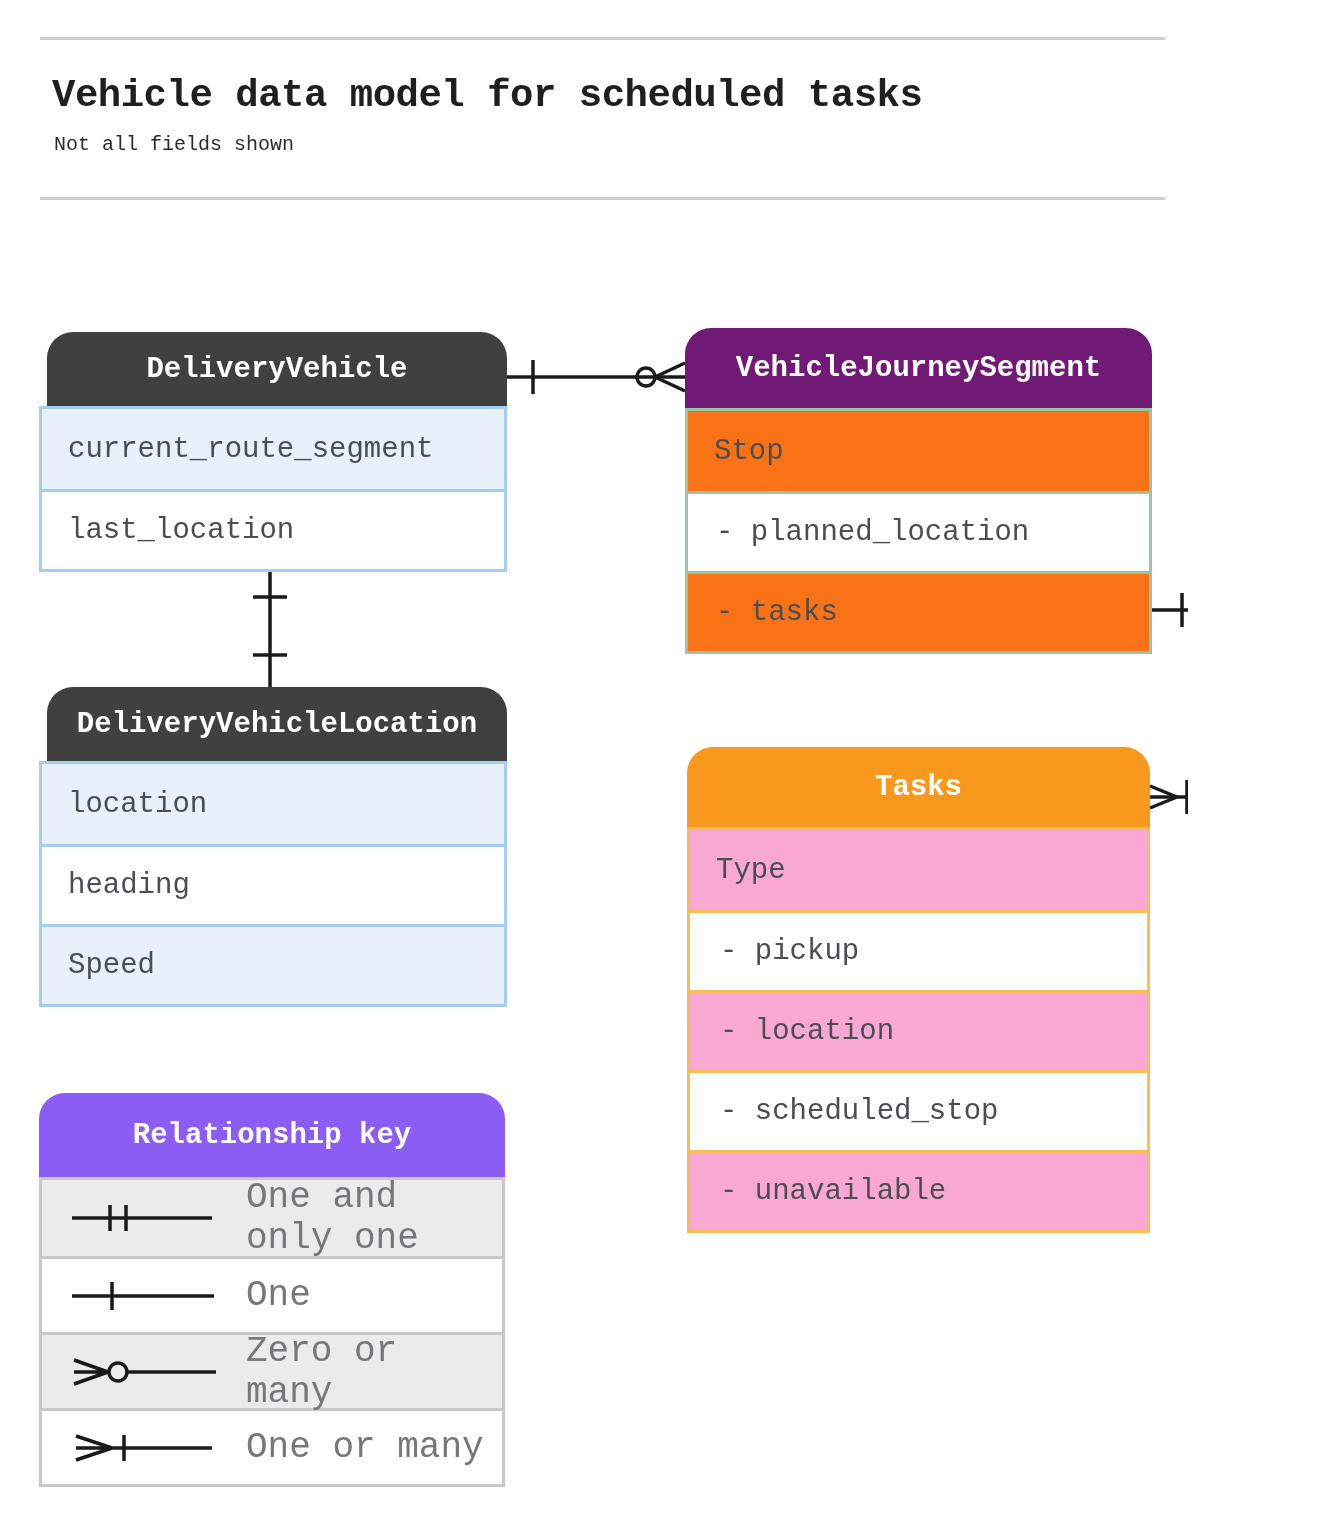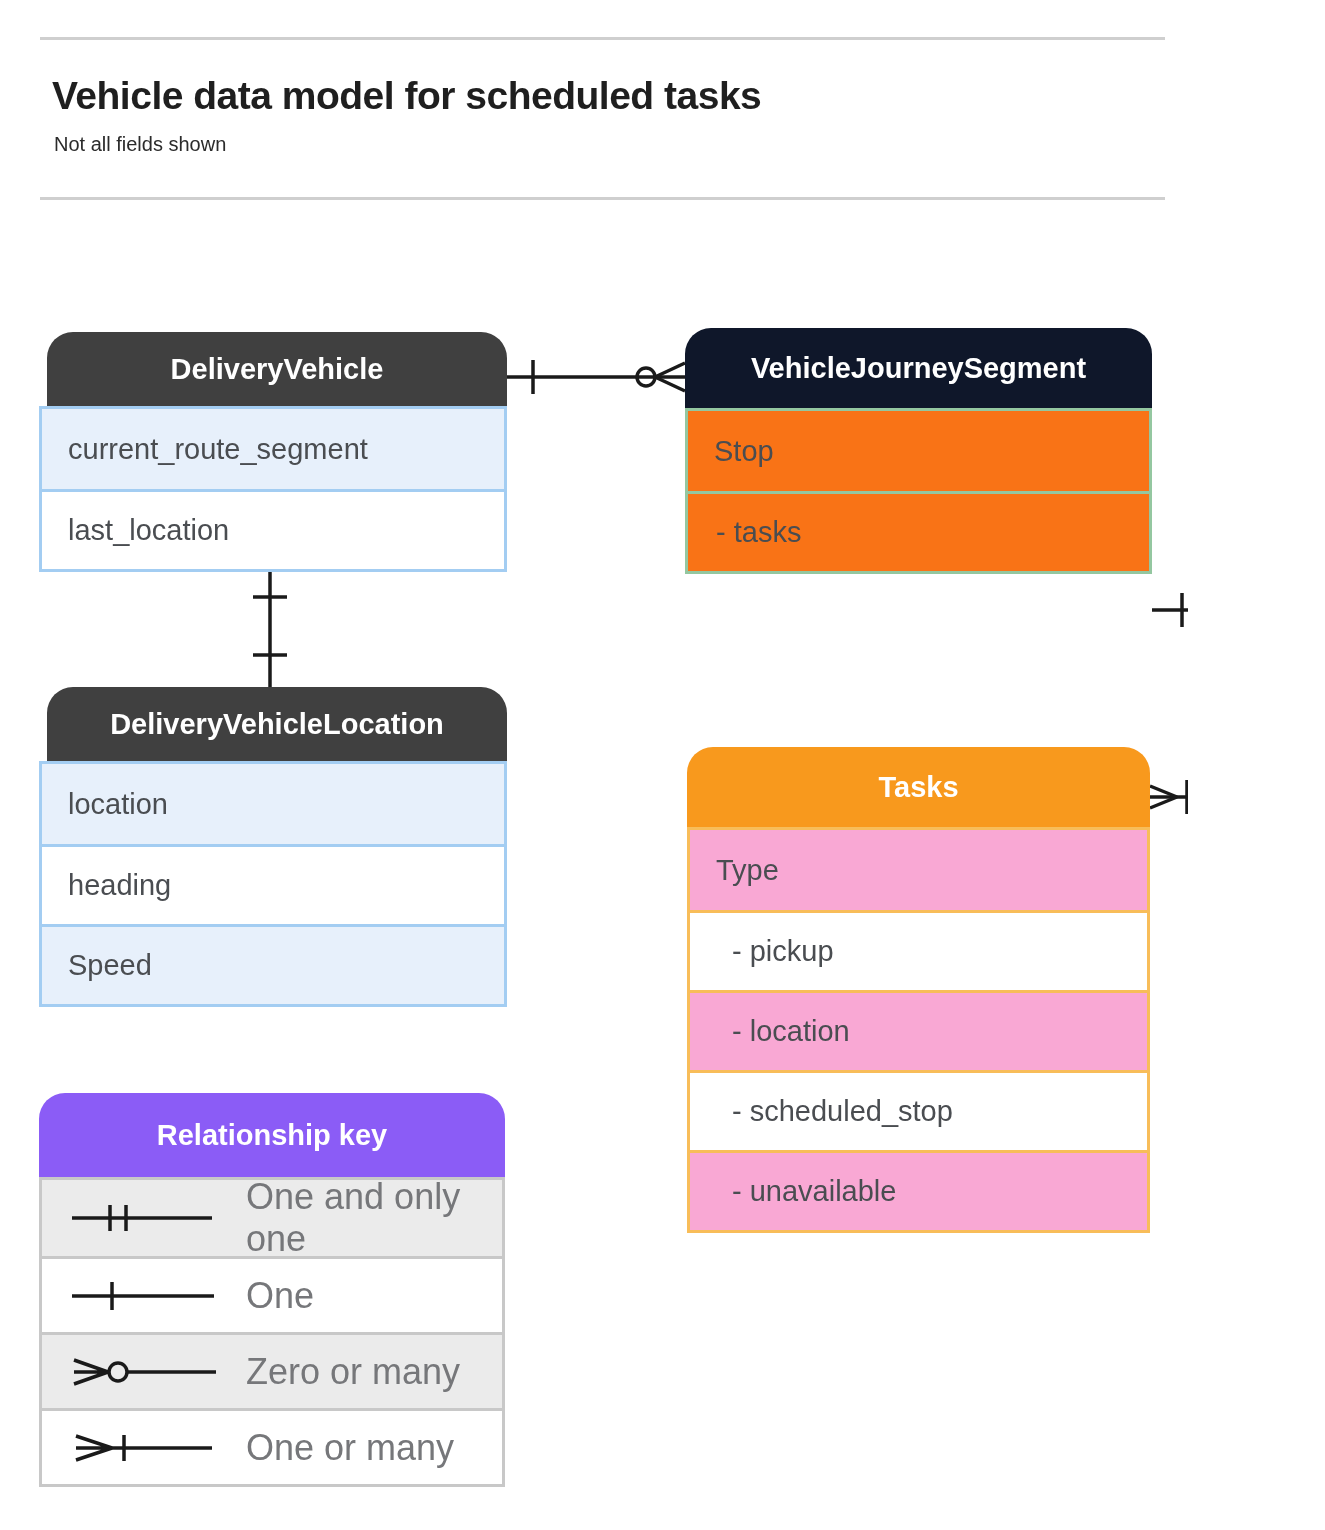--- a/index.html
+++ b/index.html
@@ -1,20 +1,20 @@
 <!DOCTYPE html>
 <html><head>
 <meta charset="utf-8">
 <style>
   html,body{margin:0;padding:0;background:#ffffff;}
   .canvas{
     position:relative;
     width:1188px;height:1530px;
     background:#ffffff;
-    font-family:Liberation Sans, sans-serif;
+    font-family:Liberation Mono, monospace;
     overflow:hidden;
   }
   .rule{position:absolute;height:3px;background:#cfcfcf;}
   #rule-top{left:40px;top:37px;width:1125px;}
   #rule-bottom{left:40px;top:197px;width:1125px;}
   .page-title{
     position:absolute;left:52px;top:74px;
     font-size:39px;font-weight:bold;color:#1f1f1f;letter-spacing:-0.5px;
   }
   .page-subtitle{
@@ -29,30 +29,30 @@
     color:#ffffff;font-weight:bold;font-size:29px;
     display:flex;align-items:center;justify-content:center;
   }
   .e-body{background:#ffffff;}
   .e-row{
     font-size:29px;color:#4a4d51;
     display:flex;align-items:center;
     padding-left:26px;box-sizing:border-box;
   }
   .e-row.sub{padding-left:28px;}
-  .e-row.sub2{padding-left:42px;}
+  .e-row.sub2{padding-left:30px;}
 
   
   .blue .e-header{background:#404040;height:74px;margin-left:8px;}
   .blue .e-body{border:3px solid #a3cdf2;text-align:right;}
   .blue .e-row{height:80px;}
   .blue .e-row + .e-row{border-top:3px solid #a3cdf2;}
   .blue .e-row.alt{background:#e7f0fb;}
   
-  .green .e-header{background:#0f172a;height:80px;}
+  .green .e-header{background:#701a75;height:80px;}
   .green .e-body{border:3px solid #94c7a0;}
   .green .e-row{height:80px;}
   .green .e-row + .e-row{border-top:3px solid #94c7a0;}
   .green .e-row.alt{background:#f97316;}
   
   .orange .e-header{background:#f8991d;height:80px;}
   .orange .e-body{border:3px solid #f8bd59;}
   .orange .e-row{height:80px;}
   .orange .e-row + .e-row{border-top:3px solid #f8bd59;}
   .orange .e-row.alt{background:#f9a8d4;}
@@ -112,20 +112,21 @@
     <div class="e-body">
       <div class="e-row alt">current_route_segment</div>
       <div class="e-row">last_location</div>
     </div>
   </div>
 
   <div class="entity green" id="entity-vehicle-journey-segment">
     <div class="e-header">VehicleJourneySegment</div>
     <div class="e-body">
       <div class="e-row alt">Stop</div>
+      <div class="e-row sub">- planned_location</div>
       <div class="e-row sub alt">- tasks</div>
     </div>
   </div>
 
   <div class="entity blue" id="entity-delivery-vehicle-location">
     <div class="e-header">DeliveryVehicleLocation</div>
     <div class="e-body">
       <div class="e-row alt">location</div>
       <div class="e-row">heading</div>
       <div class="e-row alt">Speed</div>

